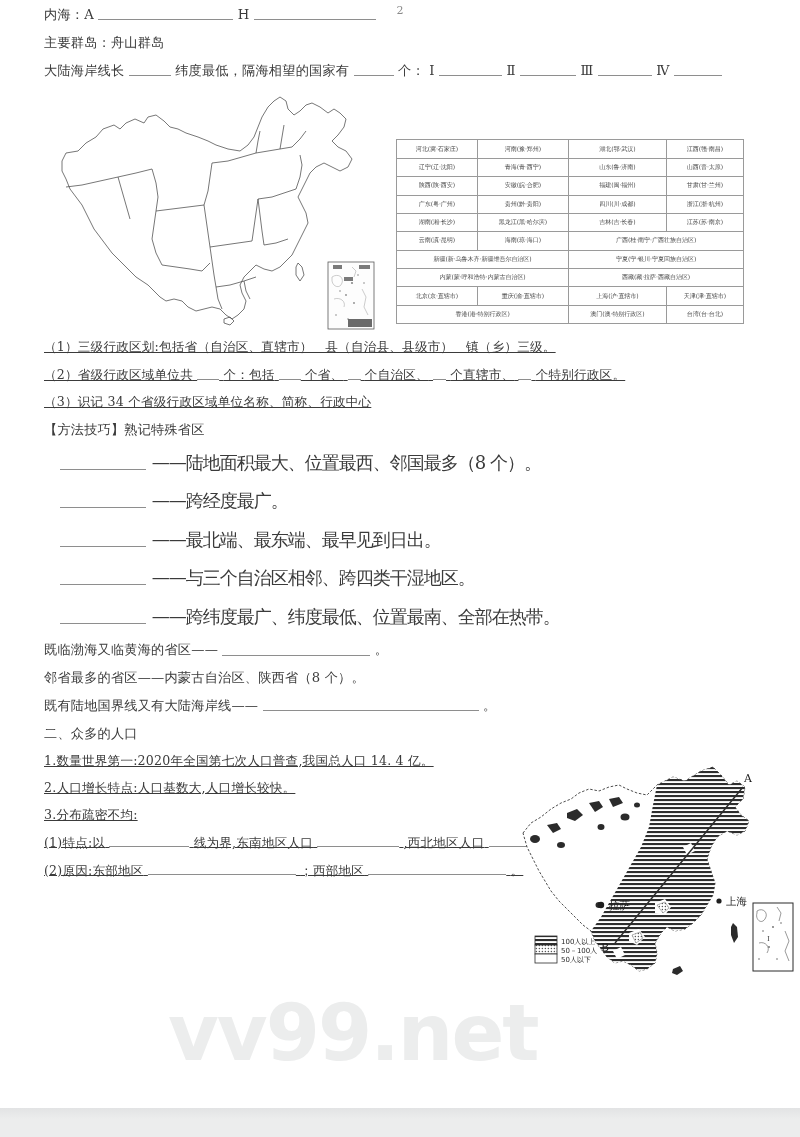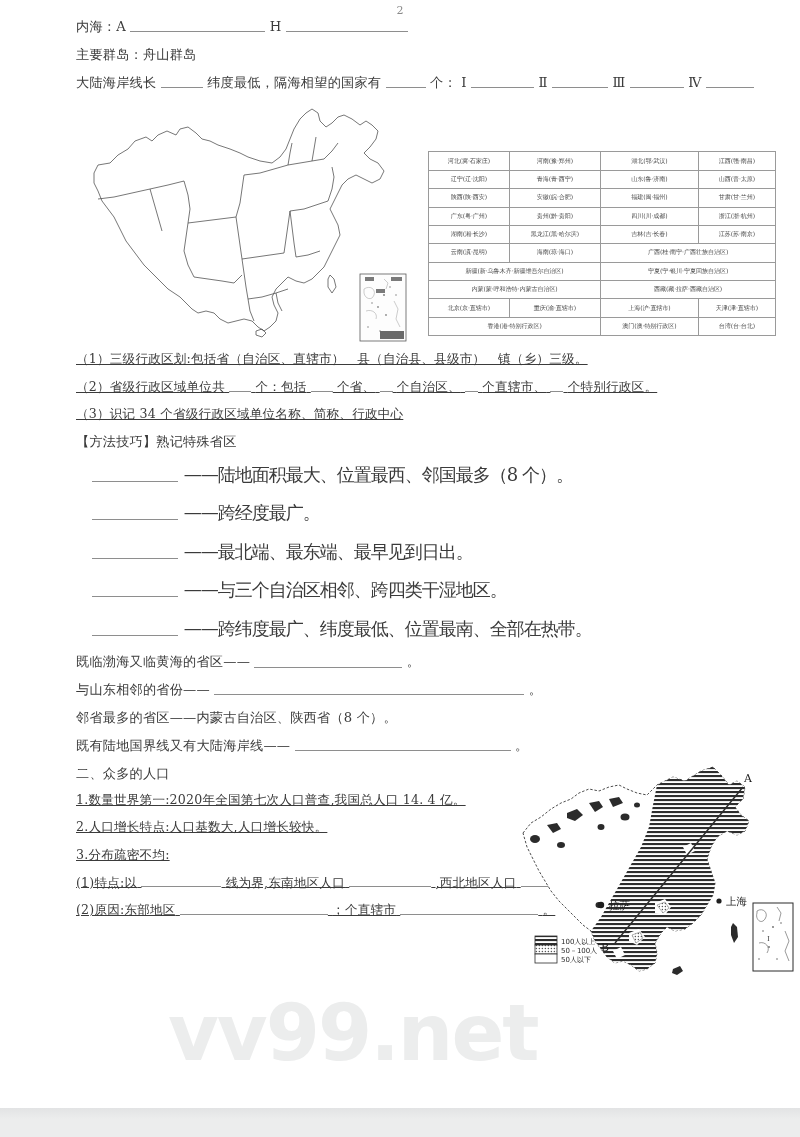--- a/index.html
+++ b/index.html
@@ -19,21 +19,21 @@
   #page-shadow {
     position: absolute; left: 0; top: 1108px;
     width: 800px; height: 11px;
     background: linear-gradient(#e2e3e4, #eceded);
   }
   .pagenum {
     position: absolute; top: 4px; left: 0; width: 800px;
     text-align: center; font-size: 11px; color: #8a8a8a;
     font-family: "DejaVu Serif", serif;
   }
-  .content { position: absolute; left: 44px; top: 20px; width: 716px; margin-left: 32px; }
+  .content { position: absolute; left: 44px; top: 8px; width: 716px; }
 
   .ln {
     font-size: 13.2px; color: #3b3b3b; line-height: 1.0;
     margin-bottom: 14.5px; white-space: nowrap;
     letter-spacing: 0.2px;
   }
   .ln.sm { font-size: 12.6px; text-decoration: underline; }
   .blank {
     display: inline-block; border-bottom: 1px solid #8e8e8e;
     height: 0.92em; vertical-align: -1px;
@@ -294,25 +294,20 @@
       </div>
     </div>
 
 
     <div class="ln">
       <span>既临渤海又临黄海的省区——</span>
       <span class="blank" style="width:148px"></span>
       <span>。</span>
     </div>
 
-    <div class="ln">
-      <span>与山东相邻的省份——</span>
-      <span class="blank" style="width:310px"></span>
-      <span>。</span>
-    </div>
 
     <div class="ln">邻省最多的省区——内蒙古自治区、陕西省（8 个）。</div>
 
     <div class="ln">
       <span>既有陆地国界线又有大陆海岸线——</span>
       <span class="blank" style="width:216px"></span>
       <span>。</span>
     </div>
 
     <div class="ln" style="margin-top:11px">二、众多的人口</div>
@@ -326,21 +321,21 @@
       <span>线为界,东南地区人口</span>
       <span class="blank" style="width:82px"></span>
       <span>,西北地区人口</span>
       <span class="blank" style="width:72px"></span>
       <span>。</span>
     </div>
 
     <div class="ln sm">
       <span>(2)原因:东部地区</span>
       <span class="blank" style="width:148px"></span>
-      <span>；个直辖市</span>
+      <span>；西部地区</span>
       <span class="blank" style="width:138px"></span>
       <span>。</span>
     </div>
 
   </div>
 
   <svg class="pop-map" viewBox="0 0 290 240" style="position:absolute; left:505px; top:755px; width:290px; height:240px; z-index:3;">
     <defs>
       <pattern id="hatch" width="4" height="4" patternUnits="userSpaceOnUse">
         <rect width="4" height="4" fill="#ffffff"></rect>

